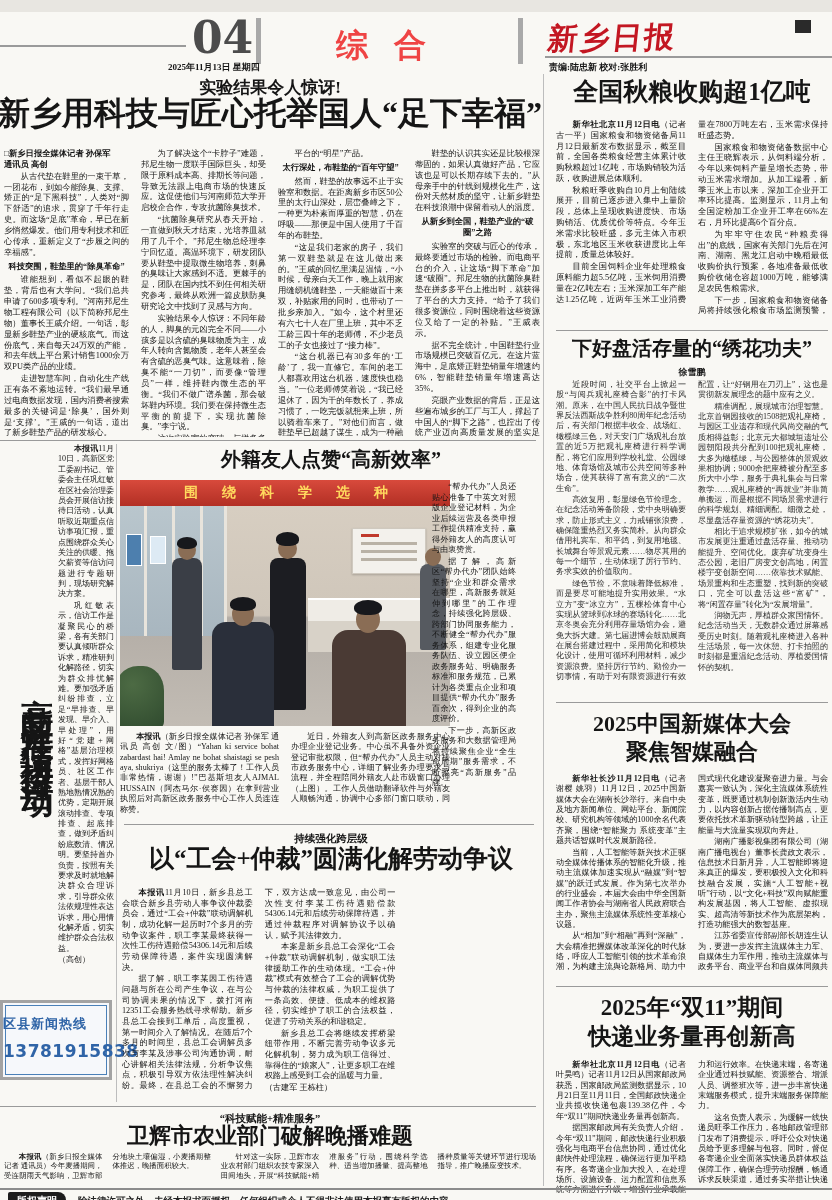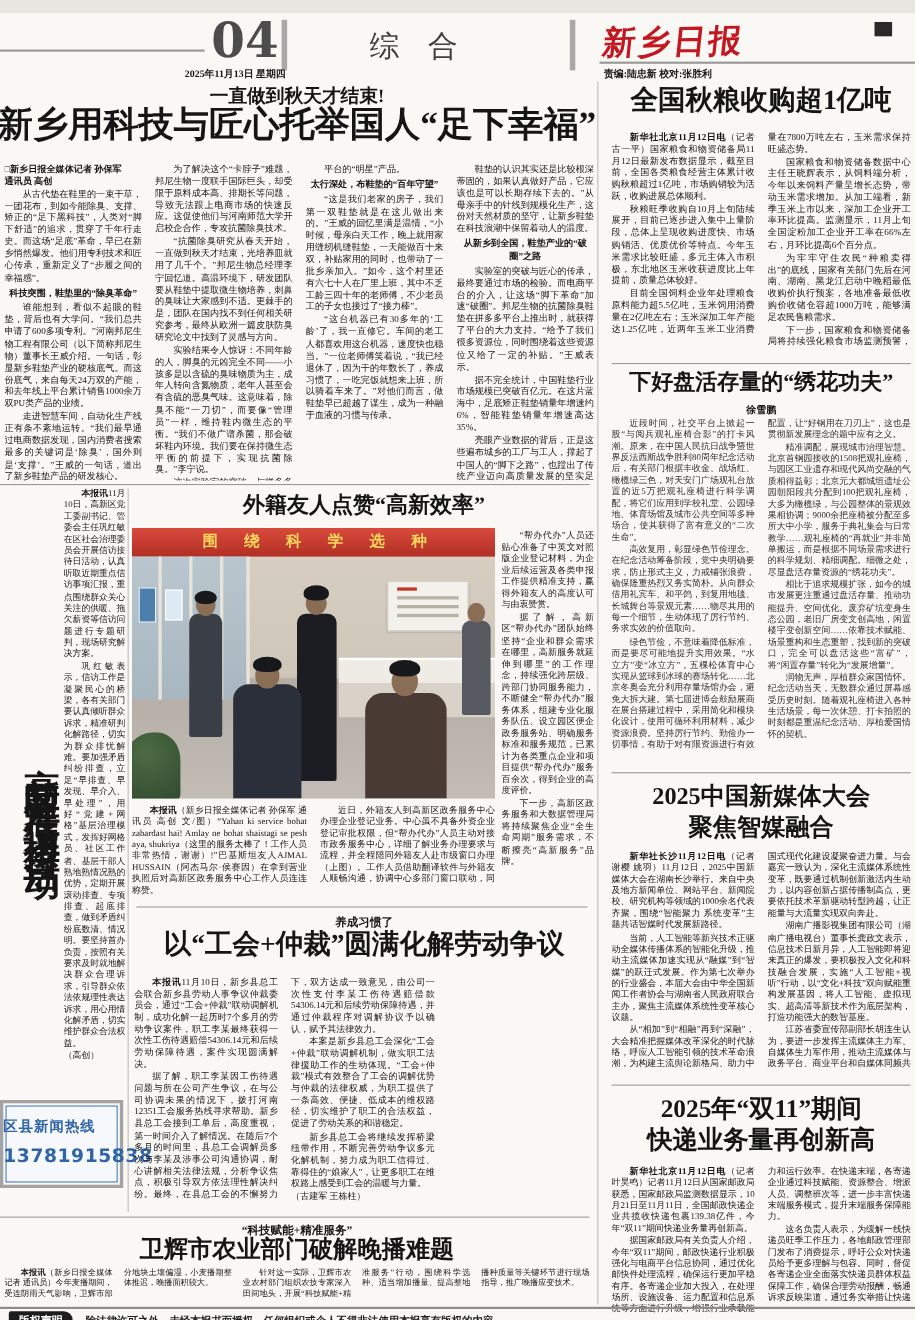--- a/index.html
+++ b/index.html
@@ -13,21 +13,21 @@
   .art p.author{text-align:left;text-indent:0}
   .art p b{font-weight:bold}
   .cols2{column-count:2;column-gap:12px;column-fill:auto}
   .cols3{column-count:3;column-gap:12px;column-fill:auto}
   .cols5{column-count:5;column-gap:10px;column-fill:auto}
   .clip{overflow:hidden}
   .ctr{text-align:center}
   .hl{font-weight:900;letter-spacing:0;line-height:1.08}
   
   .page-no{font-family:"DejaVu Serif",serif;font-weight:bold;font-size:44px;color:#4c4c4c}
-  .section-title{font-weight:400;font-size:27px;letter-spacing:26px;color:#404040}
+  .section-title{font-weight:700;font-size:32px;letter-spacing:26px;color:#ef4444}
   .masthead{font-weight:900;font-size:30px;color:#c31722;transform:skewX(-7deg) rotate(-1deg);
             letter-spacing:2px;font-family:"DejaVu Serif",serif}
   .tiny{font-size:9px}
   
   .photo{position:absolute;left:120px;top:468px;width:330px;height:246px;overflow:hidden;
          background:linear-gradient(#d9d0c3 0%,#cfc6ba 55%,#b3ada6 56%,#c2bcb4 100%)}
   .ph-banner{position:absolute;left:0;top:0;width:330px;height:26px;
              background:linear-gradient(#d84a3c,#b22f24);color:#ffd95e;font-weight:bold;
              font-size:14px;letter-spacing:24px;text-indent:26px;line-height:26px;text-align:center;overflow:hidden}
   .glass{position:absolute;left:0;top:26px;width:104px;height:130px;
@@ -76,39 +76,40 @@
 
   <div class="rule" style="left:543px;top:62px;width:1px;height:1112px;background:#bdbdbd"></div>
   <div class="rule" style="left:116px;top:432px;width:1px;height:658px;background:#bdbdbd"></div>
   <div class="rule" style="left:0;top:428px;width:536px;height:1px"></div>
   <div class="rule" style="left:124px;top:812px;width:410px;height:1px"></div>
   <div class="rule" style="left:556px;top:318px;width:272px;height:1px"></div>
   <div class="rule" style="left:556px;top:690px;width:272px;height:1px"></div>
   <div class="rule" style="left:556px;top:974px;width:272px;height:1px"></div>
   <div class="rule" style="left:0;top:1094px;width:536px;height:1px"></div>
 
-  <div class="abs ctr" style="left:0;top:64px;width:540px;font-size:17px;font-weight:bold">一直做到秋天才结束!</div>
+  <div class="abs ctr" style="left:0;top:64px;width:540px;font-size:17px;font-weight:bold">实验结果令人惊讶!</div>
   <div class="abs ctr hl" style="left:-6px;top:84px;width:552px;font-size:32px">新乡用科技与匠心托举国人“足下幸福”</div>
   <div class="abs art clip" style="left:4px;top:137px;width:125px;height:288px;font-size:8.3px;line-height:1.31">
       <p class="byline">□新乡日报全媒体记者 孙保军
    通讯员 高创</p>
       <p>从古代垫在鞋里的一束干草，一团花布，到如今能除臭、支撑、矫正的“足下黑科技”，人类对“脚下舒适”的追求，贯穿了千年行走史。而这场“足底”革命，早已在新乡悄然爆发。他们用专利技术和匠心传承，重新定义了“步履之间的幸福感”。</p>
       <p class="sub">科技突围，鞋垫里的“除臭革命”</p>
       <p>谁能想到，看似不起眼的鞋垫，背后也有大学问。“我们总共申请了600多项专利。”河南邦尼生物工程有限公司（以下简称邦尼生物）董事长王威介绍。一句话，彰显新乡鞋垫产业的硬核底气。而这份底气，来自每天24万双的产能，和去年线上平台累计销售1000余万双PU类产品的业绩。</p>
       <p>走进智慧车间，自动化生产线正有条不紊地运转。“我们最早通过电商数据发现，国内消费者搜索最多的关键词是‘除臭’，国外则是‘支撑’。”王威的一句话，道出了新乡鞋垫产品的研发核心。</p>
     </div>
   <div class="abs art clip" style="left:141px;top:137px;width:125px;height:288px;font-size:8.3px;line-height:1.31">
       <p>为了解决这个“卡脖子”难题，邦尼生物一度联手国际巨头，却受限于原料成本高、排期长等问题，导致无法跟上电商市场的快速反应。这促使他们与河南师范大学开启校企合作，专攻抗菌除臭技术。</p>
       <p>“抗菌除臭研究从春天开始，一直做到秋天才结束，光培养皿就用了几千个。”邦尼生物总经理李宁回忆道。高温环境下，研发团队要从鞋垫中提取微生物培养，刺鼻的臭味让大家感到不适。更棘手的是，团队在国内找不到任何相关研究参考，最终从欧洲一篇皮肤防臭研究论文中找到了灵感与方向。</p>
       <p>实验结果令人惊讶：不同年龄的人，脚臭的元凶完全不同——小孩多是以含硫的臭味物质为主，成年人转向含氮物质，老年人甚至会有含硫的恶臭气味。这意味着，除臭不能“一刀切”，而要像“管理员”一样，维持鞋内微生态的平衡。“我们不做广谱杀菌，那会破坏鞋内环境。我们要在保持微生态平衡的前提下，实现抗菌除臭。”李宁说。</p>
       <p>这次实验室的突破，与拼多多电商平台对优质产品的扶持策略同频共振。在拼多多“千亿扶持”计划的推动下，平台对这款抗菌除臭鞋垫给予了大力支持，使其快速投入广阔市场，成为</p>
     </div>
   <div class="abs art clip" style="left:278px;top:137px;width:125px;height:288px;font-size:8.3px;line-height:1.31">
       <p>平台的“明星”产品。</p>
       <p class="sub">太行深处，布鞋垫的“百年守望”</p>
+      <p>然而，鞋垫的故事远不止于实验室和数据。在距离新乡市区50公里的太行山深处，层峦叠嶂之下，一种更为朴素而厚重的智慧，仍在呼吸——那便是中国人使用了千百年的布鞋垫。</p>
       <p>“这是我们老家的房子，我们第一双鞋垫就是在这儿做出来的。”王威的回忆里满是温情，“小时候，母亲白天工作，晚上就用家用缝纫机缝鞋垫，一天能做百十来双，补贴家用的同时，也带动了一批乡亲加入。”如今，这个村里还有六七十人在厂里上班，其中不乏工龄三四十年的老师傅，不少老员工的子女也接过了“接力棒”。</p>
       <p>“这台机器已有30多年的‘工龄’了，我一直修它。车间的老工人都喜欢用这台机器，速度快也稳当。”一位老师傅笑着说，“我已经退休了，因为干的年数长了，养成习惯了，一吃完饭就想来上班，所以骑着车来了。”对他们而言，做鞋垫早已超越了谋生，成为一种融于血液的习惯与传承。</p>
     </div>
   <div class="abs art clip" style="left:415px;top:137px;width:125px;height:288px;font-size:8.3px;line-height:1.31">
       <p>鞋垫的认识其实还是比较根深蒂固的，如果认真做好产品，它应该也是可以长期存续下去的。”从母亲手中的针线到规模化生产，这份对天然材质的坚守，让新乡鞋垫在科技浪潮中保留着动人的温度。</p>
       <p class="sub">从新乡到全国，鞋垫产业的“破圈”之路</p>
       <p>实验室的突破与匠心的传承，最终要通过市场的检验。而电商平台的介入，让这场“脚下革命”加速“破圈”。邦尼生物的抗菌除臭鞋垫在拼多多平台上推出时，就获得了平台的大力支持。“给予了我们很多资源位，同时围绕着这些资源位又给了一定的补贴。”王威表示。</p>
       <p>据不完全统计，中国鞋垫行业市场规模已突破百亿元。在这片蓝海中，足底矫正鞋垫销量年增速约6%，智能鞋垫销量年增速高达35%。</p>
       <p>亮眼产业数据的背后，正是这些遍布城乡的工厂与工人，撑起了中国人的“脚下之路”，也蹚出了传统产业迈向高质量发展的坚实足迹。从谋生的手段到主动的选择，从新乡到全国——鞋垫所承载的，早已超越产品本身。它是科技的结晶，是匠心的延续，更是亿万中国人日常步履的默默守护者。</p>
     </div>
@@ -181,21 +182,21 @@
     <div class="head" style="left:112px;top:122px;width:22px;height:24px"></div>
     <div class="hair" style="left:110px;top:117px;width:26px;height:14px"></div>
     <div class="person" style="left:212px;top:150px;width:74px;height:96px;background:#4a3a34;border-radius:16px 16px 0 0"></div>
     <div class="head" style="left:236px;top:126px;width:24px;height:27px"></div>
     <div class="hair" style="left:234px;top:120px;width:28px;height:15px"></div>
     <div class="person" style="left:300px;top:84px;width:26px;height:86px;background:#565a60"></div>
     <div class="head" style="left:305px;top:68px;width:16px;height:18px"></div>
     <div class="plant"></div>
   </div>
 
-  <div class="abs art clip" style="left:456px;top:470px;width:84px;height:340px;font-size:8.1px;line-height:1.3">
+  <div class="abs art clip" style="left:432px;top:470px;width:84px;height:340px;font-size:8.1px;line-height:1.3">
       <p>“帮办代办”人员还贴心准备了中英文对照版企业登记材料，为企业后续运营及各类申报工作提供精准支持，赢得外籍友人的高度认可与由衷赞赏。</p>
       <p>据了解，高新区“帮办代办”团队始终坚持“企业和群众需求在哪里，高新服务就延伸到哪里”的工作理念，持续强化跨层级、跨部门协同服务能力，不断健全“帮办代办”服务体系，组建专业化服务队伍、设立园区便企政务服务站、明确服务标准和服务规范，已累计为各类重点企业和项目提供“帮办代办”服务百余次，得到企业的高度评价。</p>
       <p>下一步，高新区政务服务和大数据管理局将持续聚焦企业“全生命周期”服务需求，不断擦亮“高新服务”品牌。</p>
     </div>
   <div class="abs art cols2 clip" style="left:120px;top:720px;width:330px;height:86px;font-size:8.1px;line-height:1.28">
       <p><b>本报讯</b>（新乡日报全媒体记者 孙保军 通讯员 高创 文/图）“Yahan ki service bohat zabardast hai! Amlay ne bohat shaistagi se pesh aya, shukriya（这里的服务太棒了！工作人员非常热情，谢谢）!”巴基斯坦友人AJMAL HUSSAIN（阿杰马尔·侯赛因）在拿到营业执照后对高新区政务服务中心工作人员连连称赞。</p>
       <p>近日，外籍友人到高新区政务服务中心办理企业登记业务。中心虽不具备外资企业登记审批权限，但“帮办代办”人员主动对接市政务服务中心，详细了解业务办理要求与流程，并全程陪同外籍友人赴市级窗口办理（上图）。工作人员借助翻译软件与外籍友人顺畅沟通，协调中心多部门窗口联动，同步推进材料审核、信息录入等环节，确保业务高效办理。</p>
     </div>
 
   <div class="abs hl" style="left:2px;top:436px;width:52px;height:544px;writing-mode:vertical-rl;text-orientation:upright;font-size:33px;letter-spacing:8px;text-align:center">高新区开展信访接待日活动</div>
@@ -203,21 +204,21 @@
       <p><b>本报讯</b>11月10日，高新区党工委副书记、管委会主任巩红敏在区社会治理委员会开展信访接待日活动，认真听取近期重点信访事项汇报，重点围绕群众关心关注的供暖、拖欠薪资等信访问题进行专题研判，现场研究解决方案。</p>
       <p>巩红敏表示，信访工作是凝聚民心的桥梁，各有关部门要认真倾听群众诉求，精准研判化解路径，切实为群众排忧解难。要加强矛盾纠纷排查，立足“早排查、早发现、早介入、早处理”，用好“党建+网格”基层治理模式，发挥好网格员、社区工作者、基层干部人熟地熟情况熟的优势，定期开展滚动排查、专项排查、起底排查，做到矛盾纠纷底数清、情况明。要坚持首办负责，按照有关要求及时就地解决群众合理诉求，引导群众依法依规理性表达诉求，用心用情化解矛盾，切实维护群众合法权益。</p>
       <p class="author">（高创）</p>
     </div>
 
   <div class="hotline">
     <div class="l1">区县新闻热线</div>
     <div class="l2">13781915838</div>
   </div>
 
-  <div class="abs ctr" style="left:118px;top:820px;width:426px;font-size:10.5px;font-weight:bold">养成习惯了</div>
+  <div class="abs ctr" style="left:118px;top:820px;width:426px;font-size:10.5px;font-weight:bold">持续强化跨层级</div>
   <div class="abs ctr hl" style="left:118px;top:833px;width:426px;font-size:25px">以“工会+仲裁”圆满化解劳动争议</div>
   <div class="abs art cols3 clip" style="left:122px;top:876px;width:416px;height:212px;font-size:8.2px;line-height:1.3">
       <p><b>本报讯</b>11月10日，新乡县总工会联合新乡县劳动人事争议仲裁委员会，通过“工会+仲裁”联动调解机制，成功化解一起历时7个多月的劳动争议案件，职工李某最终获得一次性工伤待遇赔偿54306.14元和后续劳动保障待遇，案件实现圆满解决。</p>
       <p>据了解，职工李某因工伤待遇问题与所在公司产生争议，在与公司协调未果的情况下，拨打河南12351工会服务热线寻求帮助。新乡县总工会接到工单后，高度重视，第一时间介入了解情况。在随后7个多月的时间里，县总工会调解员多次与李某及涉事公司沟通协调，耐心讲解相关法律法规，分析争议焦点，积极引导双方依法理性解决纠纷。最终，在县总工会的不懈努力下，双方达成一致意见，由公司一次性支付李某工伤待遇赔偿款54306.14元和后续劳动保障待遇，并通过仲裁程序对调解协议予以确认，赋予其法律效力。</p>
       <p>本案是新乡县总工会深化“工会+仲裁”联动调解机制，做实职工法律援助工作的生动体现。“工会+仲裁”模式有效整合了工会的调解优势与仲裁的法律权威，为职工提供了一条高效、便捷、低成本的维权路径，切实维护了职工的合法权益，促进了劳动关系的和谐稳定。</p>
       <p>新乡县总工会将继续发挥桥梁纽带作用，不断完善劳动争议多元化解机制，努力成为职工信得过、靠得住的“娘家人”，让更多职工在维权路上感受到工会的温暖与力量。</p>
       <p class="author">（古建军 王栋柱）</p>
     </div>
 
   <div class="abs ctr" style="left:0;top:1100px;width:540px;font-size:10.5px;font-weight:bold">“科技赋能+精准服务”</div>

